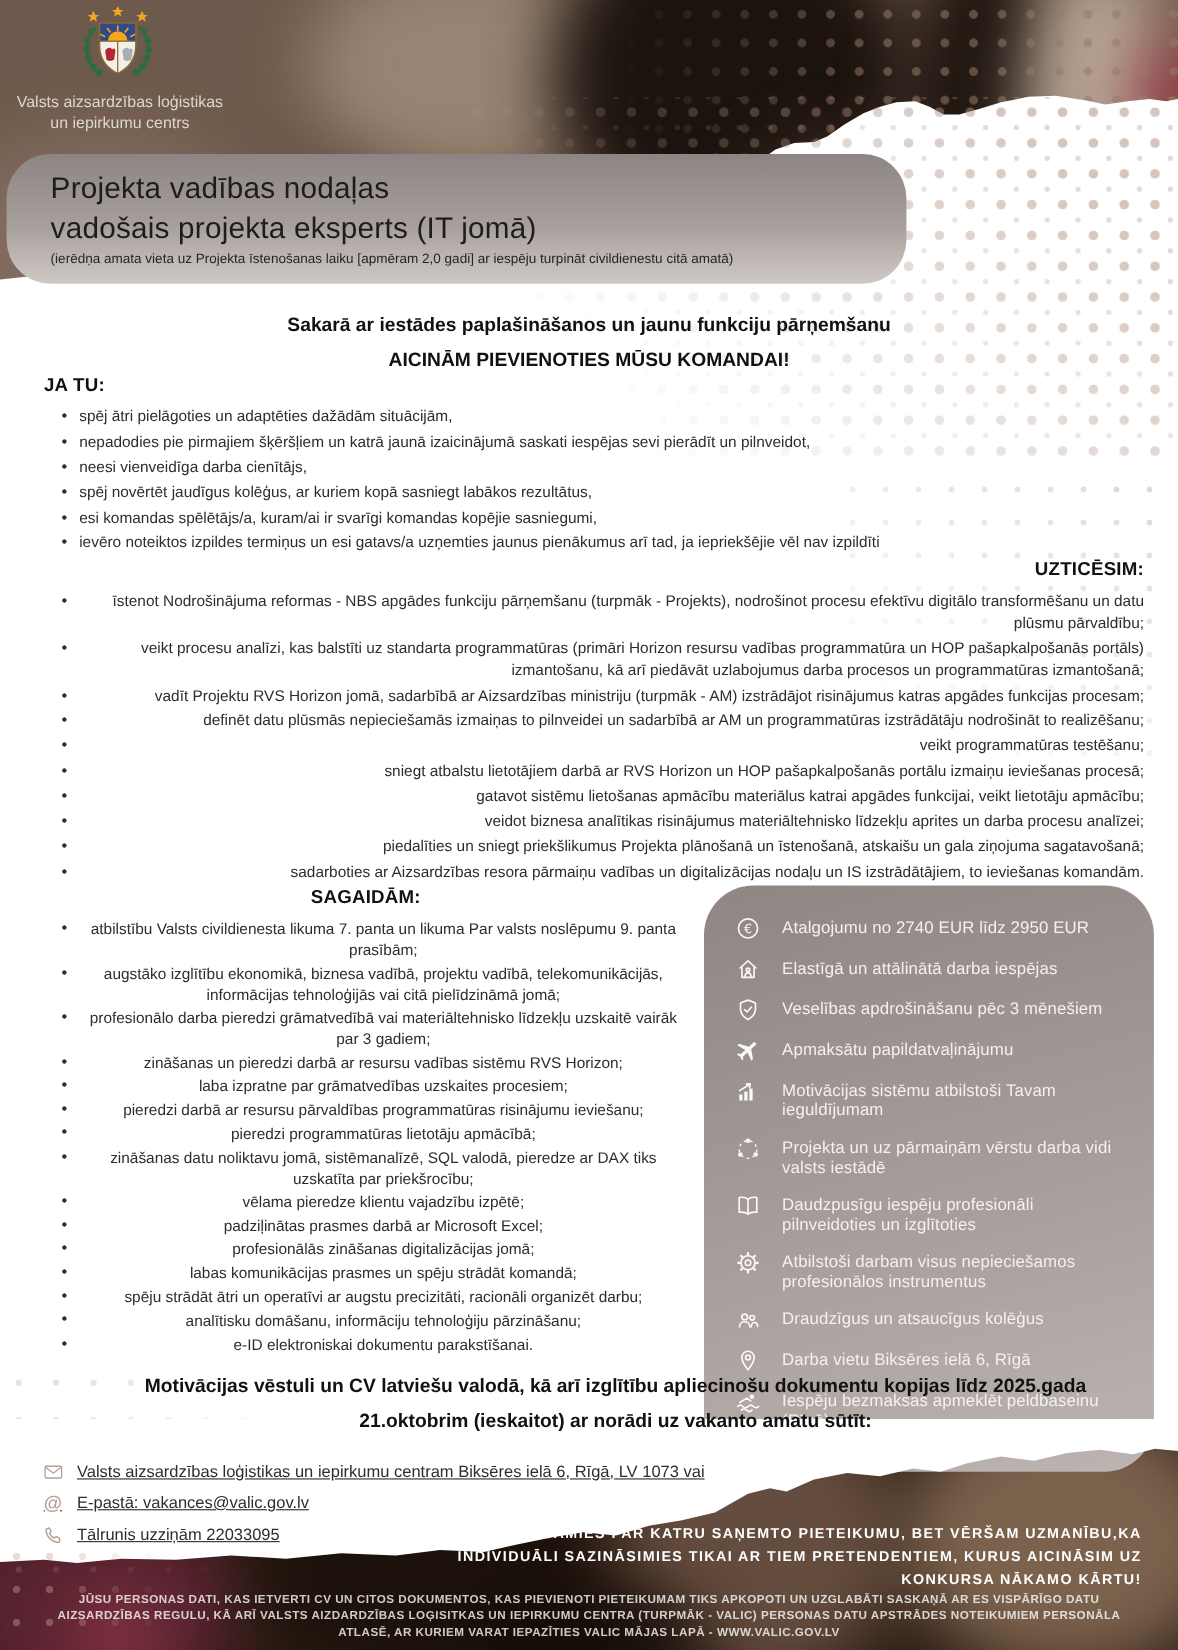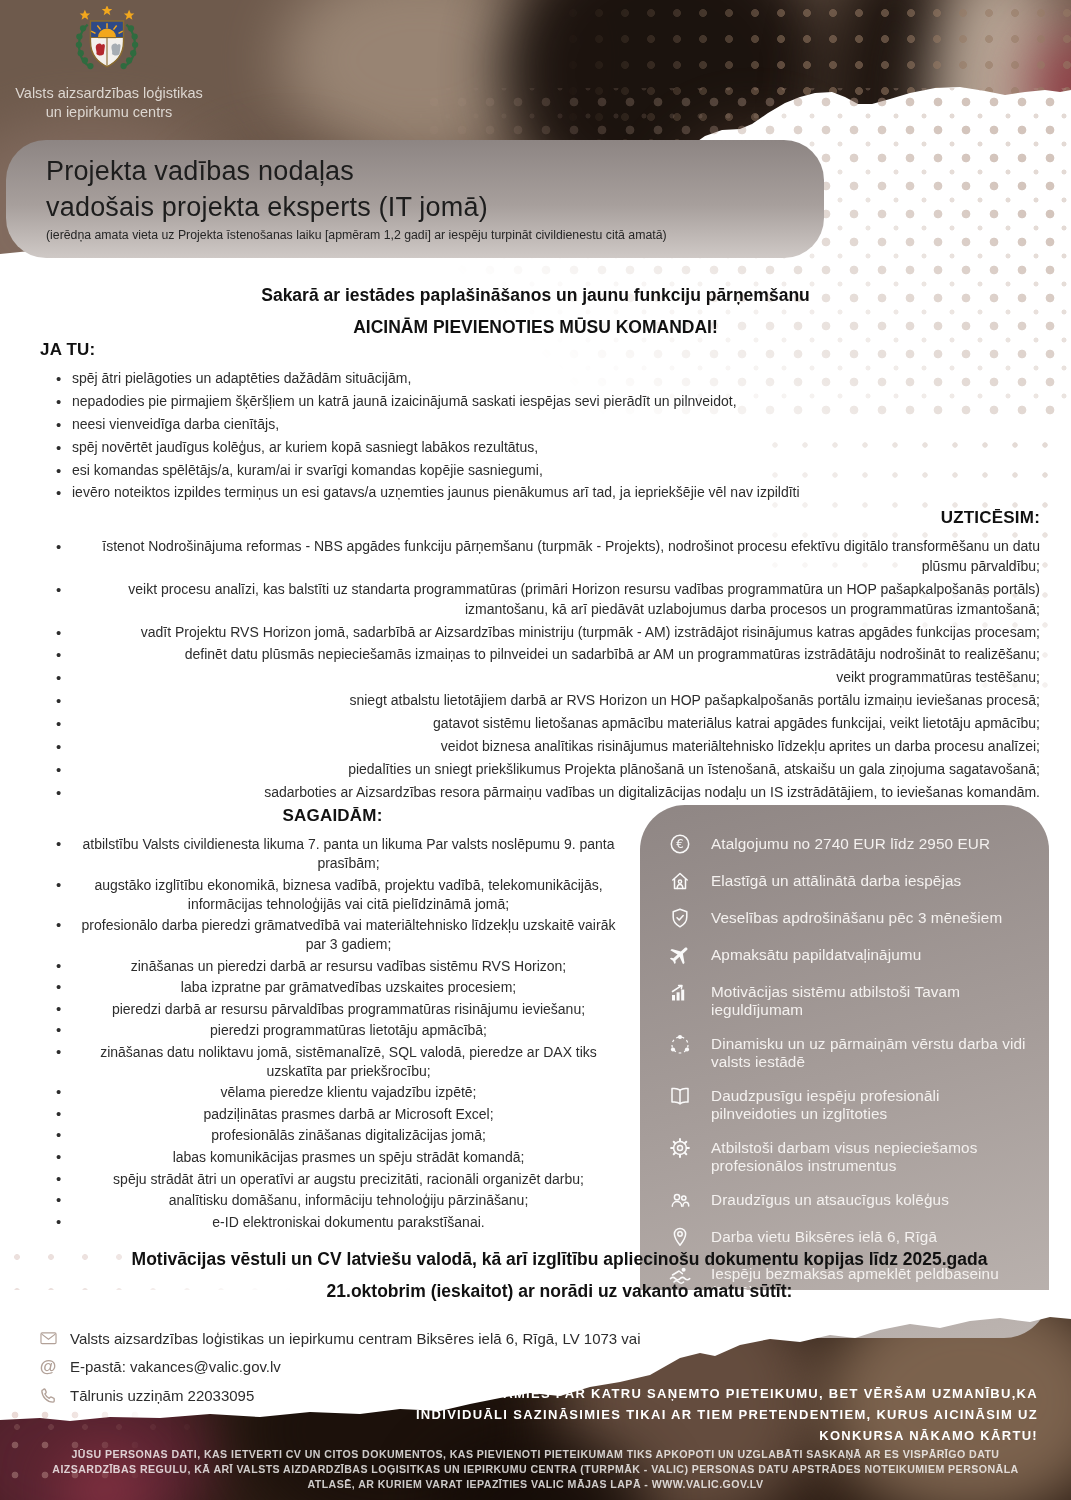--- a/index.html
+++ b/index.html
@@ -58,21 +58,21 @@
   
   .benefits-card{position:absolute;left:640px;top:805px;width:409px;min-height:428px;z-index:9;
     border-radius:45px;background:linear-gradient(165deg,#8f8684 0%,#a59c99 50%,#bcb4b0 100%);
     box-sizing:border-box;padding:27px 22px 24px 28px;}
   .b-row{display:flex;align-items:flex-start;gap:17px;margin-bottom:13px;}
   .b-ico{flex:0 0 26px;width:26px;height:24px;opacity:.95;}
   .b-ico svg{width:24px;height:24px;display:block;}
   .b-txt{color:#f4f1ef;font-size:15.3px;line-height:1.18;padding-top:3px;letter-spacing:.1px;}
   
   .cta{left:0;top:1243px;width:1071px;text-align:center;font-weight:bold;font-size:17.5px;line-height:32px;color:#111;padding-left:24px;}
-  .contacts{left:38px;top:1328px;width:640px;}
+  .contacts{left:38px;top:1328px;width:640px;text-decoration:underline;}
   .c-row{display:flex;align-items:center;gap:12px;margin-bottom:8.5px;font-size:15px;color:#2d2d2d;}
   .c-ico{width:20px;height:20px;flex:0 0 20px;color:#b2a198;display:flex;align-items:center;justify-content:center;}
   .c-ico svg{width:19px;height:19px;display:block;}
   .at-glyph{font-size:17px;font-weight:bold;color:#b2a198;}
   .dotsC{left:0;top:1240px;width:300px;height:200px;z-index:8;position:absolute;
     background-image:radial-gradient(circle,rgba(186,144,134,.28) 2.6px,transparent 3.2px);
     background-size:34px 34px;
     -webkit-mask-image:linear-gradient(115deg,#000 20%,transparent 80%);
     mask-image:linear-gradient(115deg,#000 20%,transparent 80%);}
   
@@ -155,21 +155,21 @@
   </svg>
 </div>
 <div class="org-name">
   <div>Valsts aizsardzības loģistikas</div>
   <div>un iepirkumu centrs</div>
 </div>
 
 <div class="title-card">
   <div class="t1">Projekta vadības nodaļas</div>
   <div class="t2">vadošais projekta eksperts (IT jomā)</div>
-  <div class="sub">(ierēdņa amata vieta uz Projekta īstenošanas laiku [apmēram 1,2 gadi] ar iespēju turpināt civildienestu citā amatā)</div>
+  <div class="sub">(ierēdņa amata vieta uz Projekta īstenošanas laiku [apmēram 2,0 gadi] ar iespēju turpināt civildienestu citā amatā)</div>
 </div>
 
 <div class="abs intro">
   <div>Sakarā ar iestādes paplašināšanos un jaunu funkciju pārņemšanu</div>
   <div>AICINĀM PIEVIENOTIES MŪSU KOMANDAI!</div>
 </div>
 
 <div class="abs sec sec-jatu">
   <div class="sec-h">JA TU:</div>
   <ul class="blt">
@@ -279,21 +279,21 @@
 
     <div class="b-row">
       <span class="b-ico">
         <svg viewBox="0 0 24 24">
           <circle cx="12" cy="13" r="8" fill="none" stroke="#fff" stroke-width="1.2" stroke-dasharray="2.6 3"></circle>
           <circle cx="12" cy="5" r="2.1" fill="#fff"></circle>
           <circle cx="5" cy="17.5" r="2.1" fill="#fff"></circle>
           <circle cx="19" cy="17.5" r="2.1" fill="#fff"></circle>
         </svg>
       </span>
-      <span class="b-txt">Dinamisku un uz pārmaiņām vērstu darba vidi valsts iestādē</span>
+      <span class="b-txt">Projekta un uz pārmaiņām vērstu darba vidi valsts iestādē</span>
     </div>
 
     <div class="b-row">
       <span class="b-ico">
         <svg viewBox="0 0 24 24" fill="none" stroke="#fff" stroke-width="1.5" stroke-linecap="round" stroke-linejoin="round">
           <path d="M12 6.2 C10 4.6 7 4.1 4 4.6 V18.1 C7 17.6 10 18.1 12 19.7 C14 18.1 17 17.6 20 18.1 V4.6 C17 4.1 14 4.6 12 6.2 Z"></path>
           <path d="M12 6.2 V19.7"></path>
         </svg>
       </span>
       <span class="b-txt">Daudzpusīgu iespēju profesionāli pilnveidoties un izglītoties</span>

